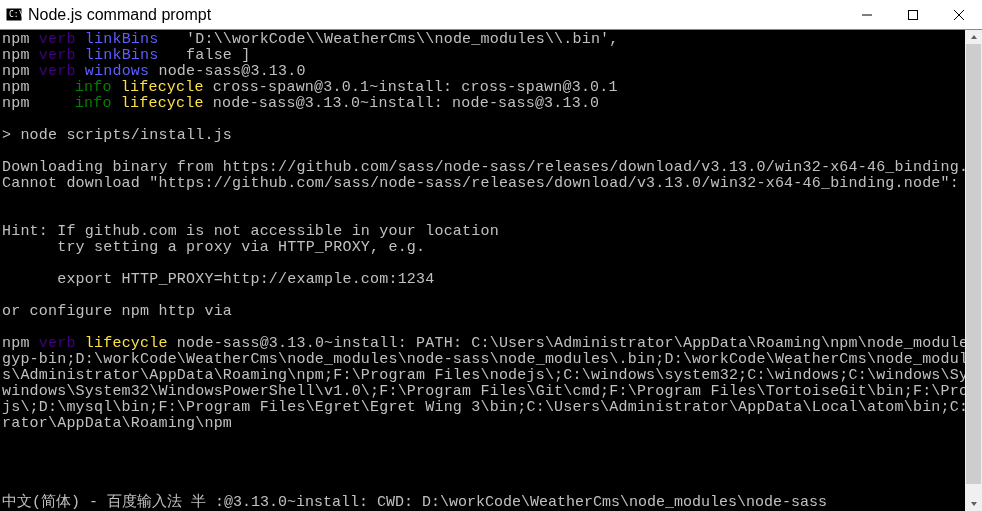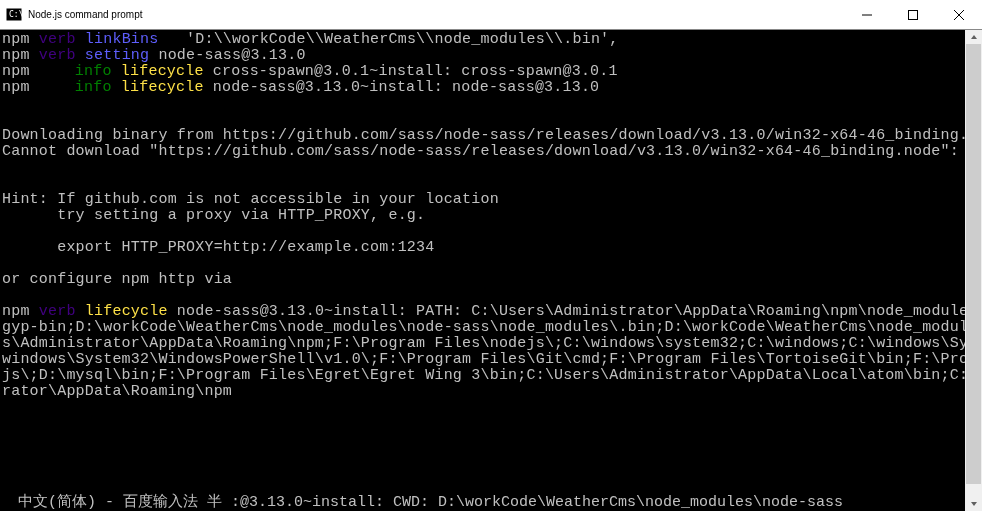--- a/index.html
+++ b/index.html
@@ -1,36 +1,36 @@
 <!DOCTYPE html>
 <html><head>
 <meta charset="utf-8">
 <style>
 * { margin:0; padding:0; box-sizing:border-box; }
 body { width:982px; height:511px; font-family:"Segoe UI",sans-serif; background:#000; overflow:hidden; }
 .titlebar { height:30px; background:#fff; display:flex; align-items:center; border-bottom:1px solid #888; }
 .titlebar-icon { width:16px; height:16px; margin:0 6px; display:flex; align-items:center; }
-.title-text { font-size:10px; color:#000; flex:1; }
+.title-text { font-size:16px; color:#000; flex:1; }
 .winbtns { display:flex; height:100%; }
 .winbtn { width:46px; height:100%; display:flex; align-items:center; justify-content:center; }
 .winbtn svg { width:10px; height:10px; }
 .term { width:982px; height:474px; background:#000; font-family:Consolas,"Courier New",monospace; font-size:15px; line-height:16px; padding:2px 0 0 2px; position:relative; letter-spacing:0.2px; }
 .line { white-space:pre; color:#c0c0c0; height:16px; }
 .seg { display:inline; }
 .c-npm { color:#c0c0c0; }
 .c-verb { color:#400080; }
 .c-info { color:#008000;margin-left:36px; }
 .c-link { color:#5e5efc; }
 .c-life { color:#fde047; }
 .c-gray { color:#c0c0c0; }
 .scrollbar { position:absolute; right:0; top:30px; width:17px; height:481px; background:#f0f0f0; }
 .scrollthumb { position:absolute; top:14px; left:1px; width:15px; height:440px; background:#cdcdcd; }
 .sbarrow { position:absolute; left:0; width:17px; height:14px; display:flex; align-items:center; justify-content:center; }
 .sbarrow svg { width:8px; height:8px; }
-.statusbar { position:absolute; bottom:0; left:0; height:16px; color:#c0c0c0; background:#000; font-family:Consolas,"Courier New",monospace; font-size:15px; line-height:16px; padding-left:18px; white-space:pre; }
+.statusbar { position:absolute; bottom:0; left:0; height:16px; color:#c0c0c0; background:#000; font-family:Consolas,"Courier New",monospace; font-size:15px; line-height:16px; padding-left:2px; white-space:pre; }
 </style>
 </head>
 <body>
 
 <div class="titlebar">
   <span class="titlebar-icon">
     <svg viewBox="0 0 16 16">
         <rect x="1" y="2" width="14" height="11" fill="#000" stroke="#000"></rect>
         <text x="3" y="10" font-size="8" fill="#fff" font-family="monospace">C:\</text>
       </svg>
@@ -51,24 +51,26 @@
       <svg viewBox="0 0 10 10">
           <line x1="0" y1="0" x2="10" y2="10" stroke="#000" stroke-width="1"></line>
           <line x1="10" y1="0" x2="0" y2="10" stroke="#000" stroke-width="1"></line>
         </svg>
     </div>
   </div>
 </div>
 
 <div class="term" id="term">
     <div class="line"><span class="seg c-npm">npm </span><span class="seg c-verb">verb</span><span class="seg c-gray"> </span><span class="seg c-link">linkBins</span><span class="seg c-gray">   'D:\\workCode\\WeatherCms\\node_modules\\.bin',</span></div>
-    <div class="line"><span class="seg c-npm">npm </span><span class="seg c-verb">verb</span><span class="seg c-gray"> </span><span class="seg c-link">setting</span><span class="seg c-gray"> node-sass@3.13.0</span></div>
+    <div class="line"><span class="seg c-npm">npm </span><span class="seg c-verb">verb</span><span class="seg c-gray"> </span><span class="seg c-link">linkBins</span><span class="seg c-gray">   false ]</span></div>
+    <div class="line"><span class="seg c-npm">npm </span><span class="seg c-verb">verb</span><span class="seg c-gray"> </span><span class="seg c-link">windows</span><span class="seg c-gray"> node-sass@3.13.0</span></div>
     <div class="line"><span class="seg c-npm">npm </span><span class="seg c-info">info</span><span class="seg c-gray"> </span><span class="seg c-life">lifecycle</span><span class="seg c-gray"> cross-spawn@3.0.1~install: cross-spawn@3.0.1</span></div>
     <div class="line"><span class="seg c-npm">npm </span><span class="seg c-info">info</span><span class="seg c-gray"> </span><span class="seg c-life">lifecycle</span><span class="seg c-gray"> node-sass@3.13.0~install: node-sass@3.13.0</span></div>
     <div class="line"><span class="seg c-gray"></span></div>
+    <div class="line"><span class="seg c-gray">&gt; node scripts/install.js</span></div>
     <div class="line"><span class="seg c-gray"></span></div>
     <div class="line"><span class="seg c-gray">Downloading binary from https://github.com/sass/node-sass/releases/download/v3.13.0/win32-x64-46_binding.node</span></div>
     <div class="line"><span class="seg c-gray">Cannot download "https://github.com/sass/node-sass/releases/download/v3.13.0/win32-x64-46_binding.node":</span></div>
     <div class="line"><span class="seg c-gray"></span></div>
     <div class="line"><span class="seg c-gray"></span></div>
     <div class="line"><span class="seg c-gray">Hint: If github.com is not accessible in your location</span></div>
     <div class="line"><span class="seg c-gray">      try setting a proxy via HTTP_PROXY, e.g.</span></div>
     <div class="line"><span class="seg c-gray"></span></div>
     <div class="line"><span class="seg c-gray">      export HTTP_PROXY=http://example.com:1234</span></div>
     <div class="line"><span class="seg c-gray"></span></div>

